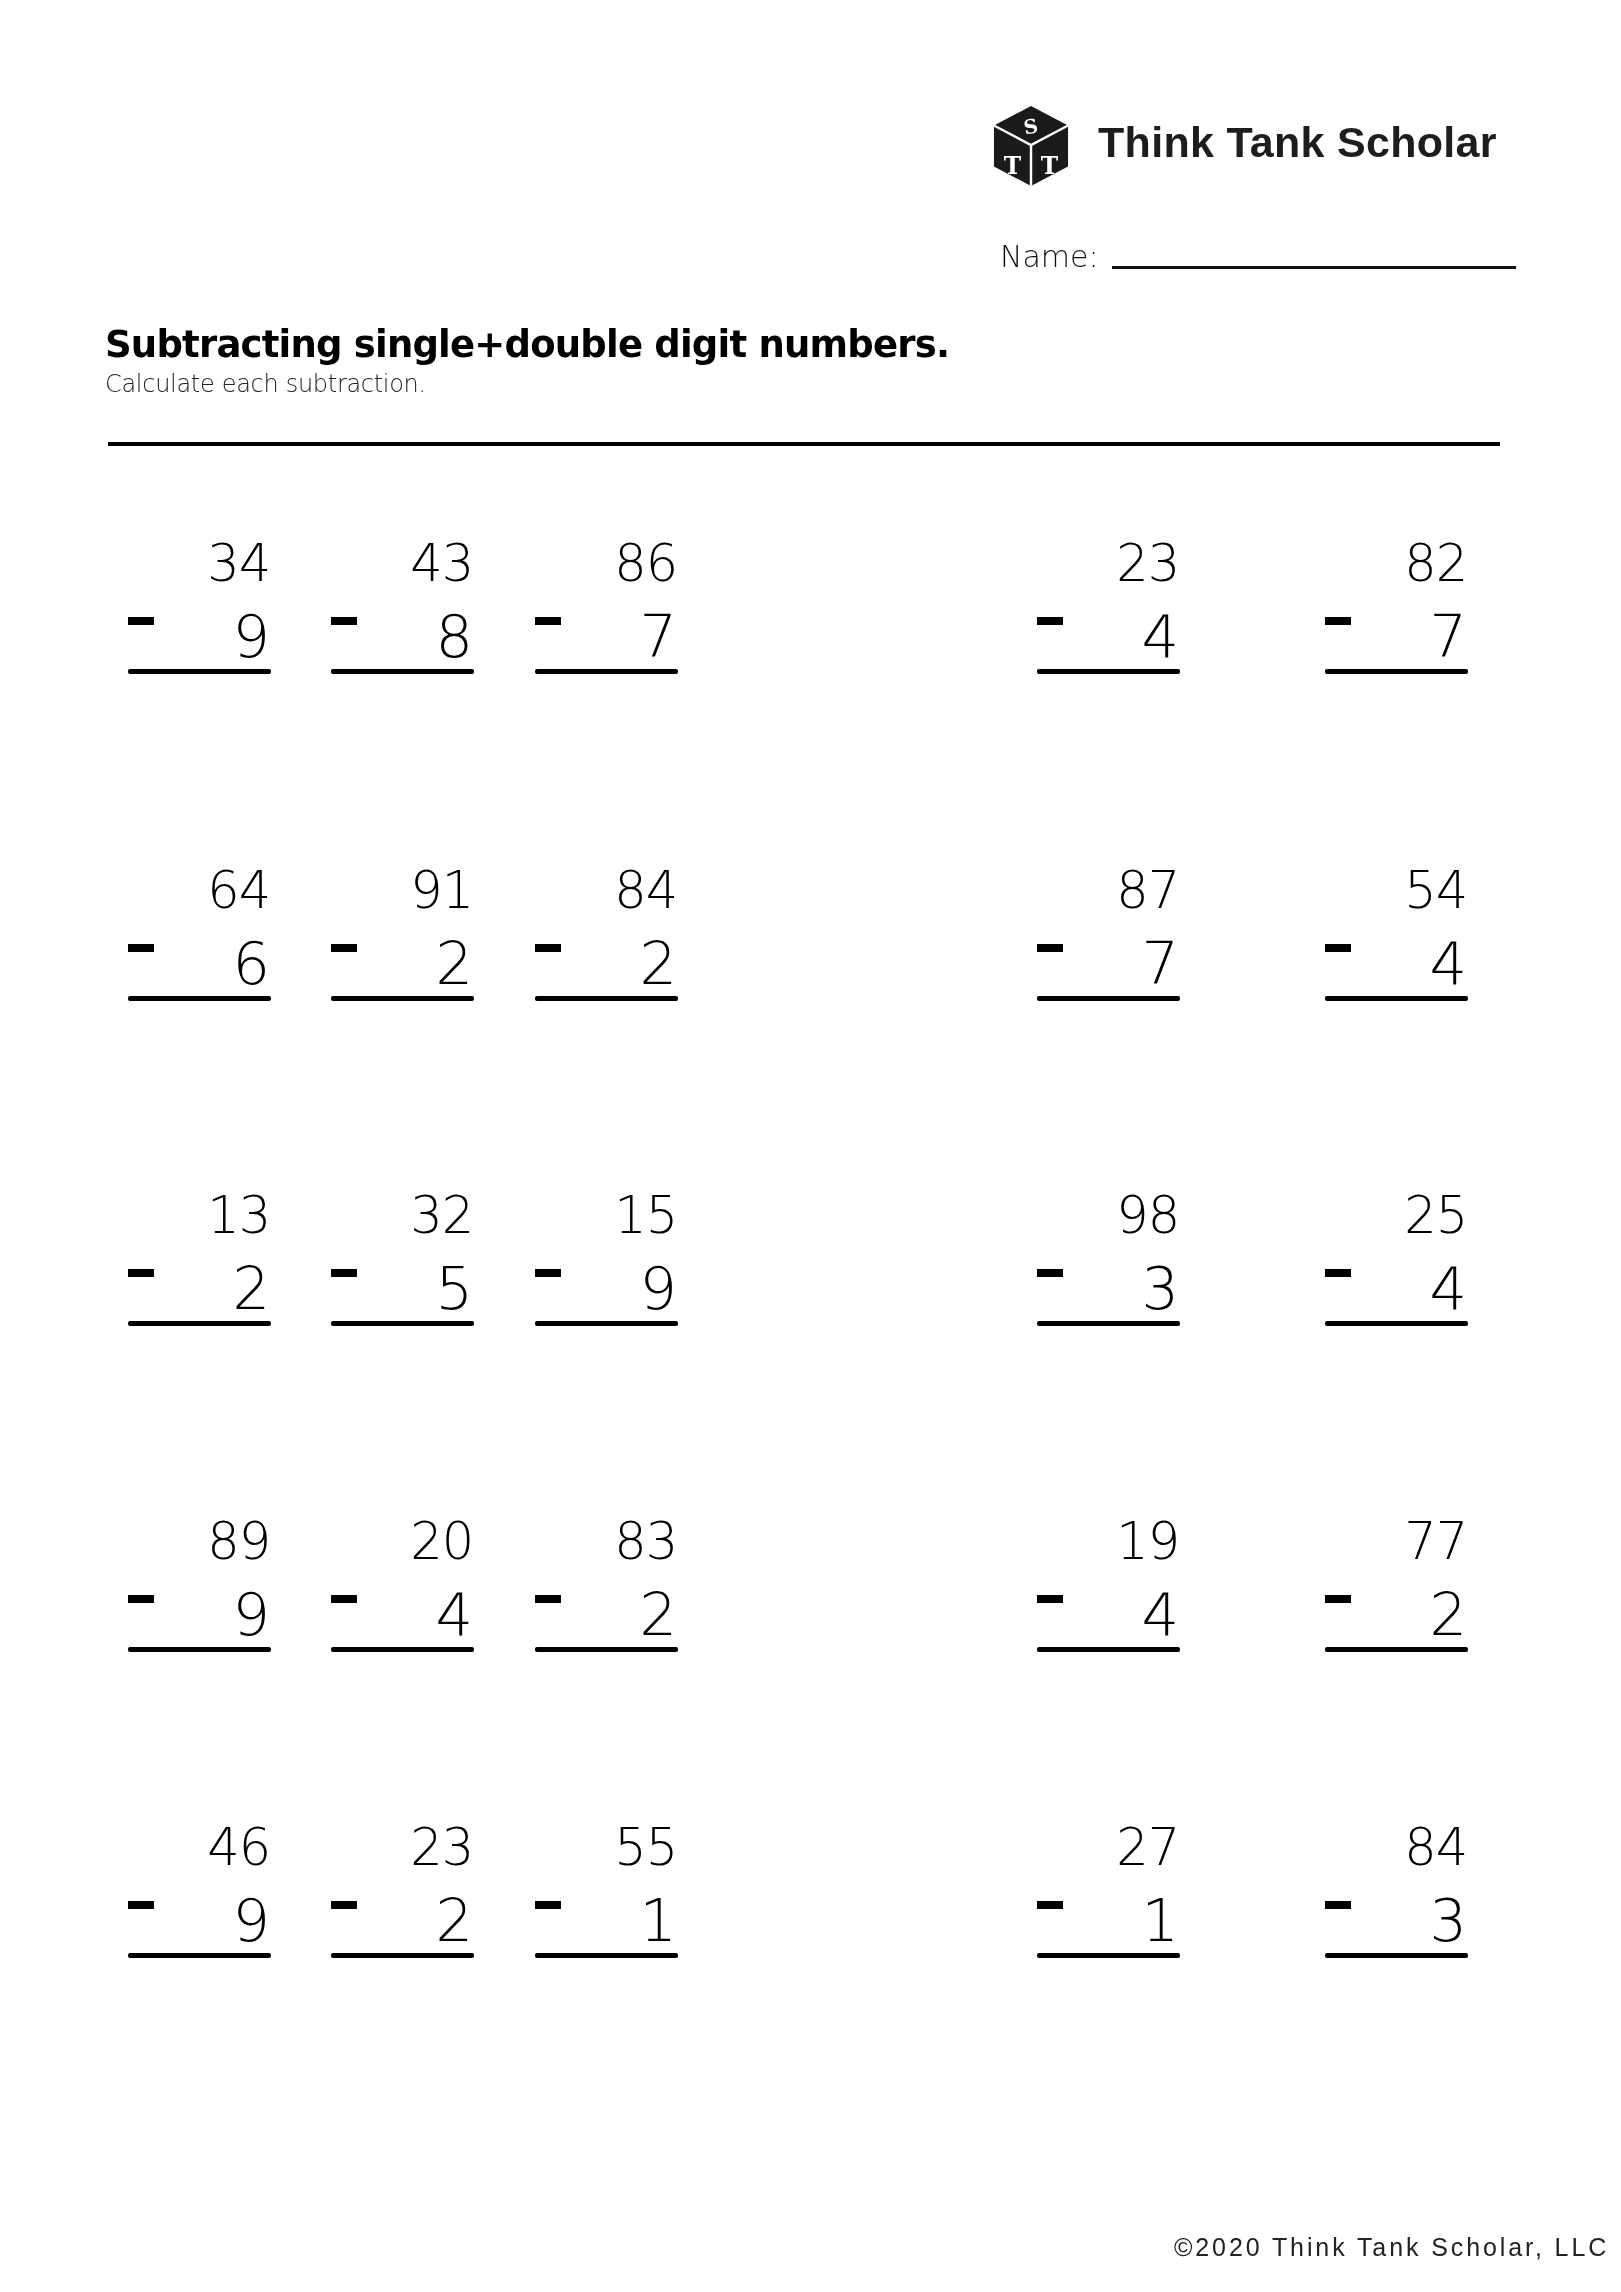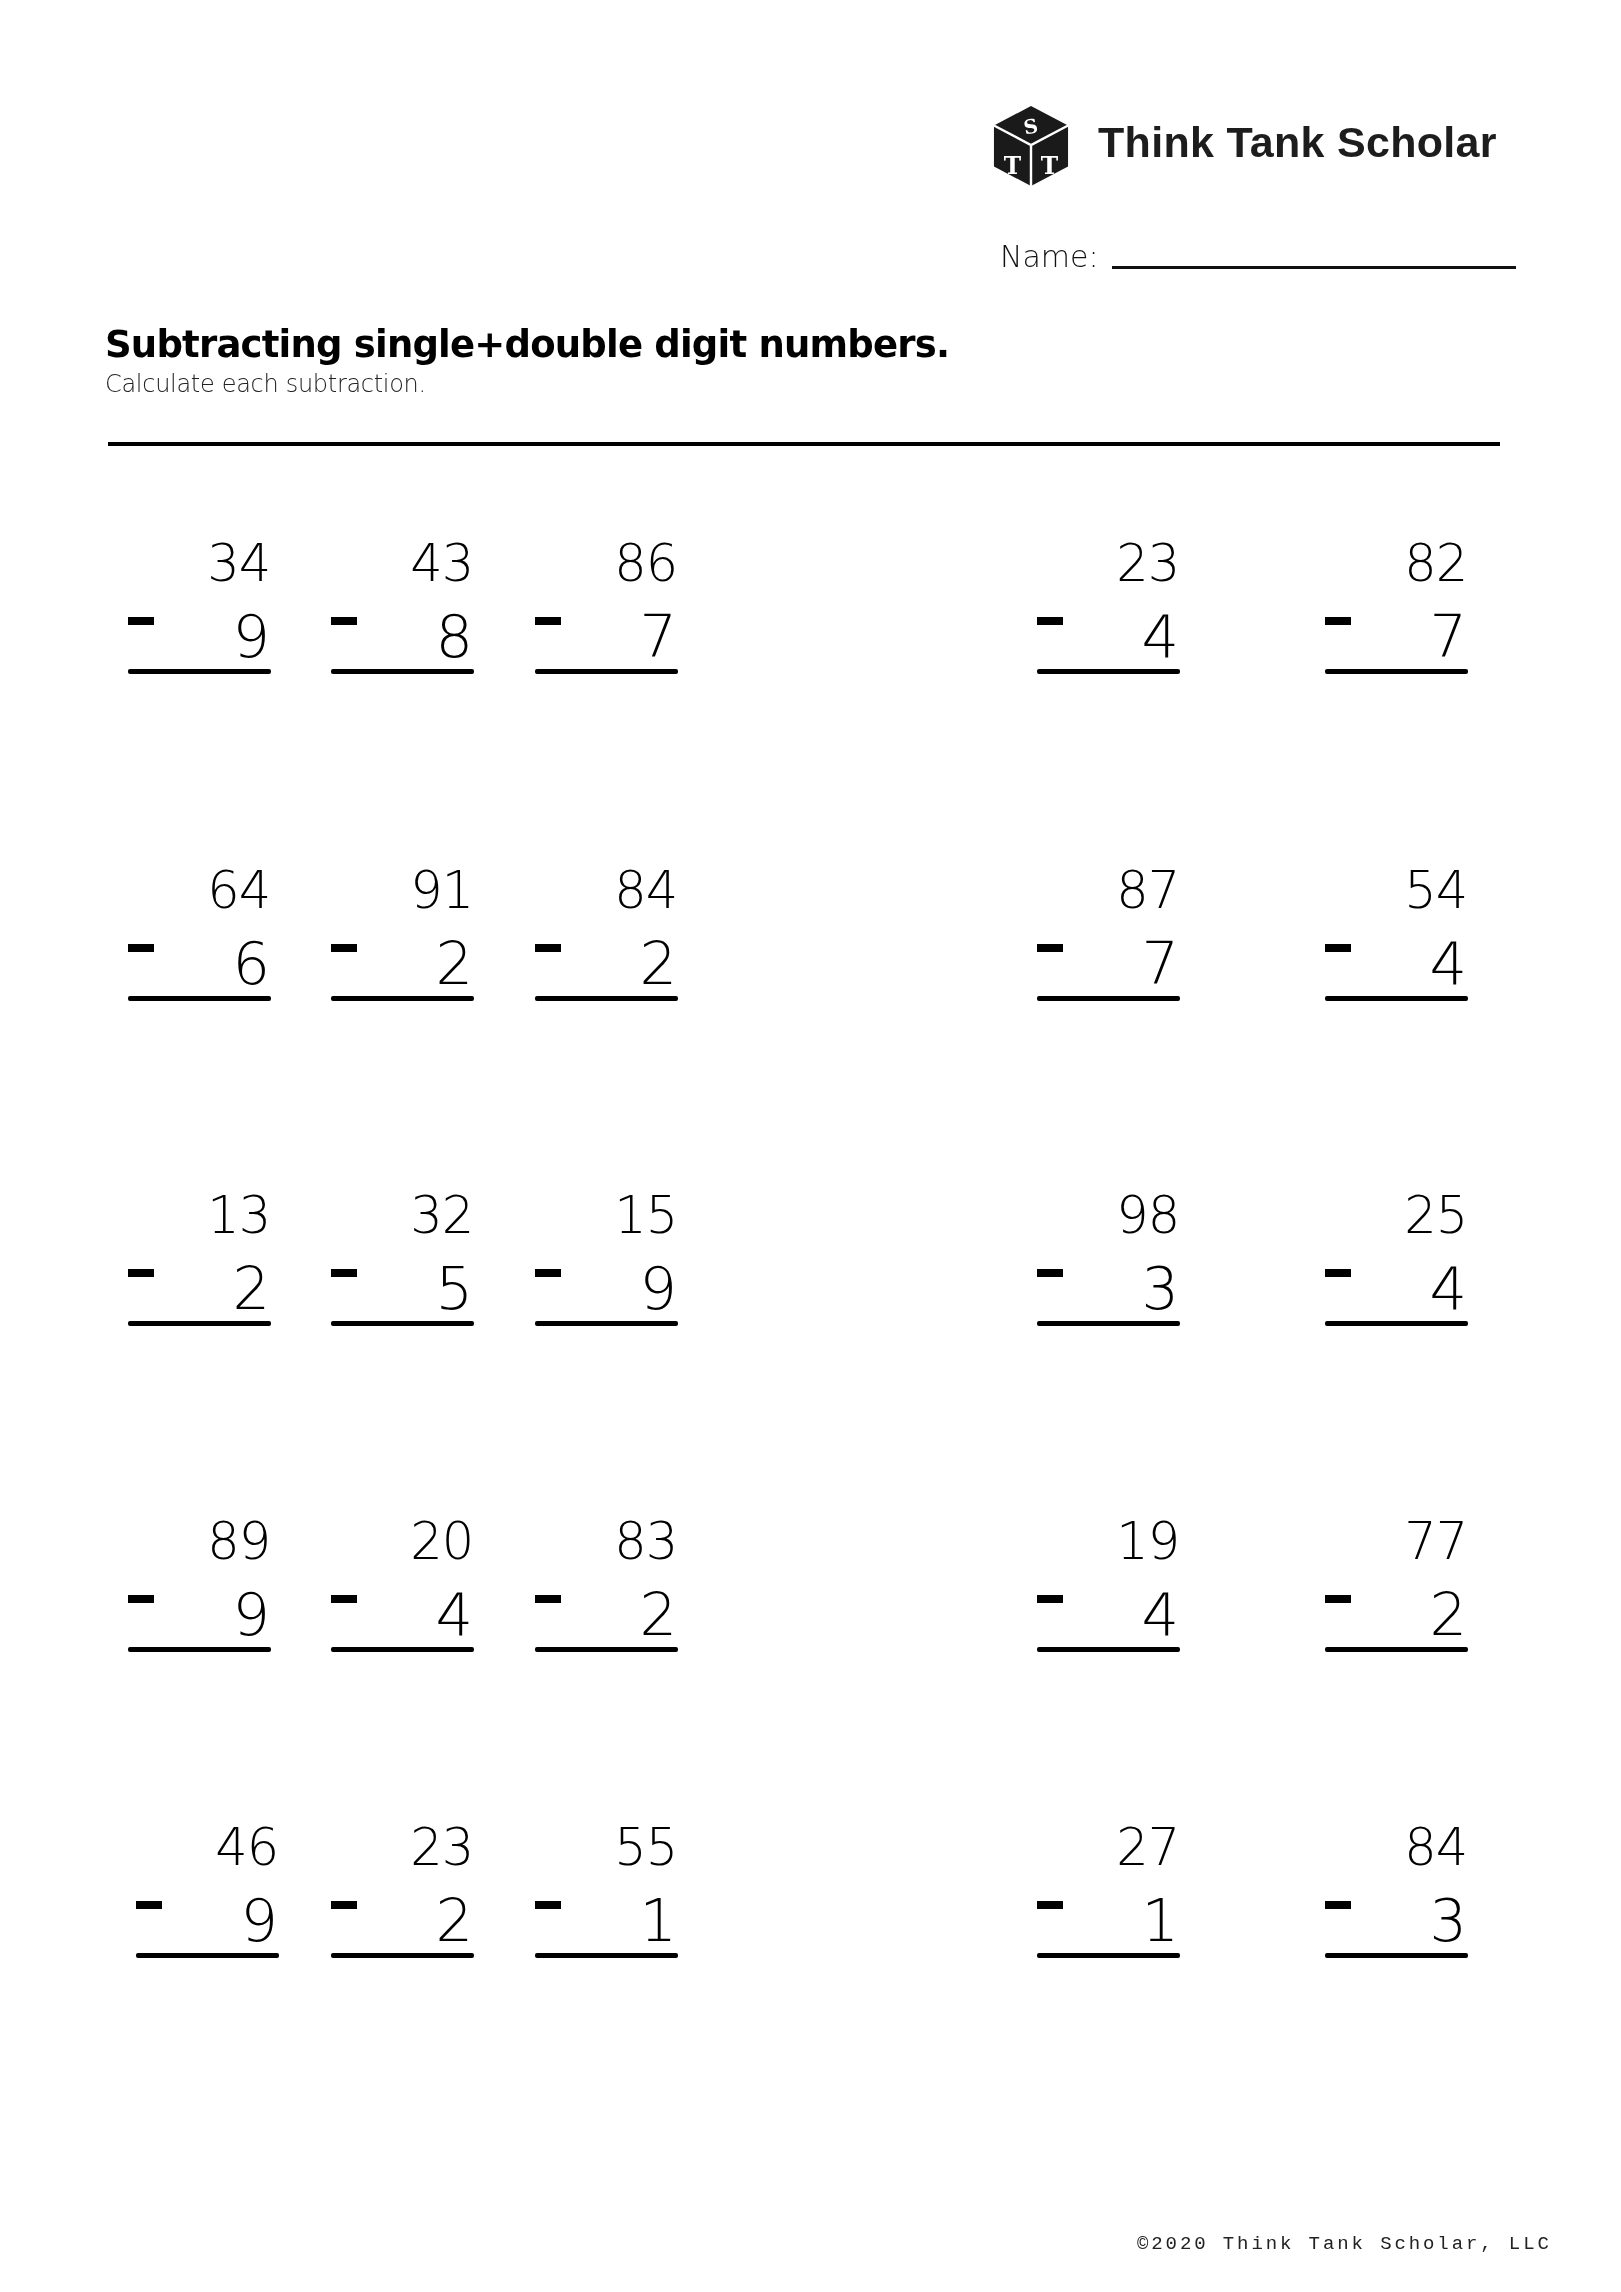--- a/index.html
+++ b/index.html
@@ -9,21 +9,21 @@
   .name-label { position:absolute; left:1000px; top:239px; font-family:"DejaVu Sans", sans-serif; font-size:30px; font-weight:200; color:#111; }
   .name-line { position:absolute; left:1112px; top:266px; width:404px; height:2.9px; background:#111; }
   .title { position:absolute; left:105px; top:323px; font-family:"DejaVu Sans", sans-serif; font-weight:bold; font-size:37px; letter-spacing:-0.8px; color:#000; white-space:nowrap; }
   .subtitle { position:absolute; left:105px; top:370px; font-family:"DejaVu Sans", sans-serif; font-size:24px; font-weight:200; color:#222; letter-spacing:-0.3px; white-space:nowrap; }
   .rule { position:absolute; left:108px; top:442px; width:1392px; height:3.9px; background:#000; }
   .problem { position:absolute; width:147px; height:167px; }
   .problem .top { position:absolute; right:4.9px; top:0; font-family:"DejaVu Sans", sans-serif; font-size:51px; font-weight:200; line-height:69px; letter-spacing:-1px; color:#000; }
   .problem .minus { position:absolute; left:0; top:88px; width:25.5px; height:7.8px; background:#000; }
   .problem .bottom { position:absolute; right:4.9px; top:73px; font-family:"DejaVu Sans", sans-serif; font-size:59px; font-weight:200; line-height:69px; color:#000; }
   .problem .answer-line { position:absolute; left:0; top:140px; width:143px; height:4.9px; background:#000; border-radius:2px; }
-  .footer { position:absolute; left:1137px; top:2233px; font-family:Liberation Mono, monospace; font-size:19px; letter-spacing:2.9px; color:#222; white-space:nowrap; }
+  .footer { position:absolute; left:1174px; top:2233px; font-family:Liberation Sans, sans-serif; font-size:25px; letter-spacing:2.9px; color:#222; white-space:nowrap; }
 </style>
 </head>
 <body>
 
 <div class="logo">
   <svg width="78" height="84" viewBox="0 0 80 86">
     <polygon points="40,2 78,22 78,64 40,84 2,64 2,22" fill="#1a1a1a"></polygon>
     <polyline points="2,22 40,42 78,22" fill="none" stroke="#fff" stroke-width="2.5"></polyline>
     <line x1="40" y1="42" x2="40" y2="84" stroke="#fff" stroke-width="2.5"></line>
     <text x="40" y="30" text-anchor="middle" font-family="DejaVu Serif, serif" font-size="20" font-weight="bold" fill="#fff" transform="rotate(-10 40 24)">S</text>
@@ -154,21 +154,21 @@
       <span class="minus"></span>
       <span class="bottom">4</span>
       <span class="answer-line"></span>
     </div>
     <div class="problem" style="left: 1325px; top: 1507px;">
       <span class="top">77</span>
       <span class="minus"></span>
       <span class="bottom">2</span>
       <span class="answer-line"></span>
     </div>
-    <div class="problem" style="left: 136px; top: 1813px; text-align: center;">
+    <div class="problem" style="left: 128px; top: 1813px; text-align: center;">
       <span class="top">46</span>
       <span class="minus"></span>
       <span class="bottom">9</span>
       <span class="answer-line"></span>
     </div>
     <div class="problem" style="left: 331px; top: 1813px;">
       <span class="top">23</span>
       <span class="minus"></span>
       <span class="bottom">2</span>
       <span class="answer-line"></span>

